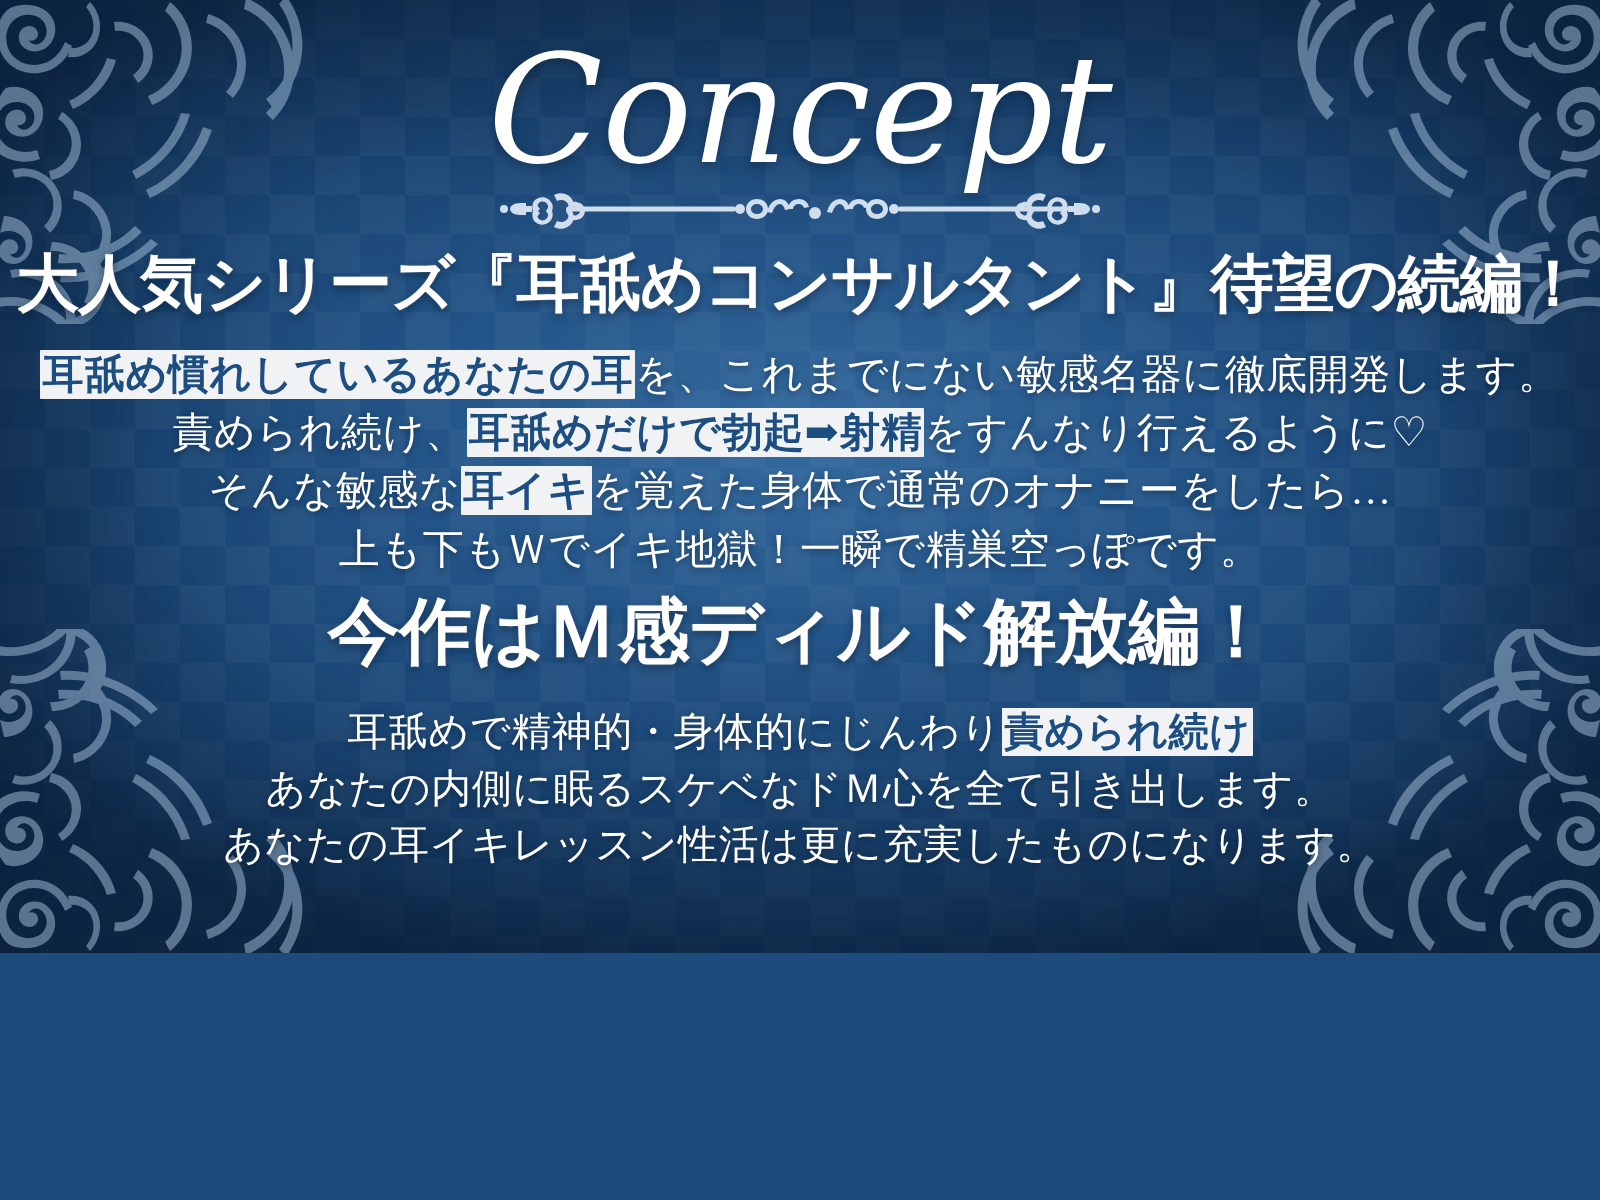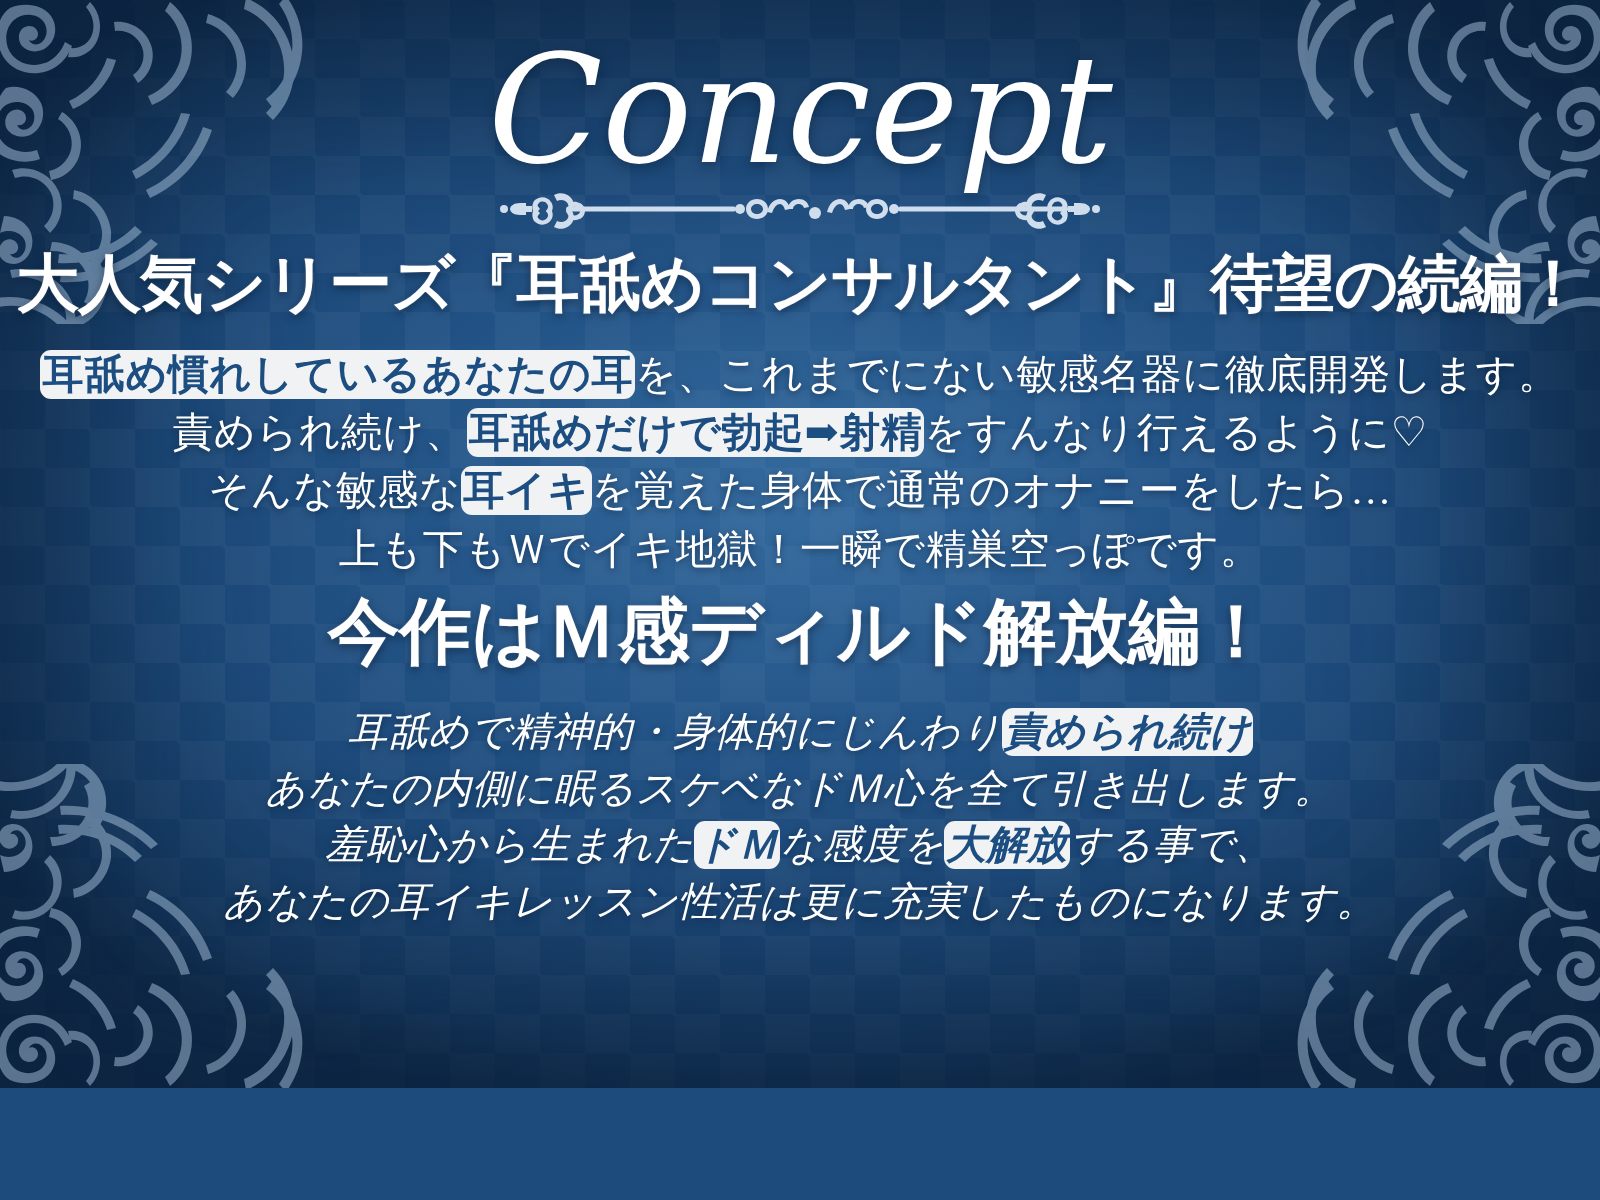--- a/index.html
+++ b/index.html
@@ -5,21 +5,21 @@
   html,body{margin:0;padding:0;}
   body{
     width:1600px;height:1200px;overflow:hidden;
     font-family:"Liberation Serif","DejaVu Serif",serif;
     background:#1d4b7c;
     position:relative;
   }
 
   
   #stage{
-    position:absolute;inset:0;width:1600px;height:1088px;overflow:hidden;
+    position:absolute;inset:0;width:1600px;height:953px;overflow:hidden;
     background:#1d4b7c;
   }
   .bg-diamond{
     position:absolute;inset:0;
     background-image:
       linear-gradient(45deg, rgba(255,255,255,.045) 25%, transparent 25%, transparent 75%, rgba(255,255,255,.045) 75%),
       linear-gradient(45deg, rgba(255,255,255,.045) 25%, transparent 25%, transparent 75%, rgba(255,255,255,.045) 75%);
     background-size:90px 78px, 90px 78px;
     background-position:0 0, 45px 39px;
   }
@@ -83,28 +83,28 @@
   }
   .body-block .line{
     font-size:41px;
     line-height:1.42;
     color:#ffffff;
     white-space:nowrap;
     text-shadow:0 2px 7px rgba(5,22,44,.55);
     font-weight:400;
     letter-spacing:.5px;
   }
-  .block-2{margin-top:18px;font-style:italic;}
+  .block-2{margin-top:18px;}
   .block-2 .line{font-size:40px;}
 
   mark.hl{
     background:#f0f2f4;
     color:#1d4e82;
     padding:1px 2px 2px 2px;
-    border-radius:11px;
+    border-radius:1px;
     font-weight:700;
     text-shadow:none;
     box-decoration-break:clone;
     -webkit-box-decoration-break:clone;
   }
 </style>
 </head>
 <body>
 
 <div id="stage">
@@ -280,18 +280,17 @@
       <div class="line"><span>責められ続け、</span><mark class="hl">耳舐めだけで勃起➡射精</mark><span>をすんなり行えるように♡</span></div>
       <div class="line"><span>そんな敏感な</span><mark class="hl">耳イキ</mark><span>を覚えた身体で通常のオナニーをしたら…</span></div>
       <div class="line"><span>上も下もＷでイキ地獄！一瞬で精巣空っぽです。</span></div>
     </div>
 
     <h2 class="section-head head-2">今作はＭ感ディルド解放編！</h2>
 
     <div class="body-block block-2">
       <div class="line"><span>耳舐めで精神的・身体的にじんわり</span><mark class="hl">責められ続け</mark></div>
       <div class="line"><span>あなたの内側に眠るスケベなドＭ心を全て引き出します。</span></div>
-      <div class="line"><span>羞恥心から生まれた</span><mark class="hl">ドＭ</mark><span>な感度を</span><mark class="hl">大解放</mark><span>する事で、</span></div>
       <div class="line"><span>あなたの耳イキレッスン性活は更に充実したものになります。</span></div>
     </div>
 
   </div>
 </div>
 
 </body></html>

